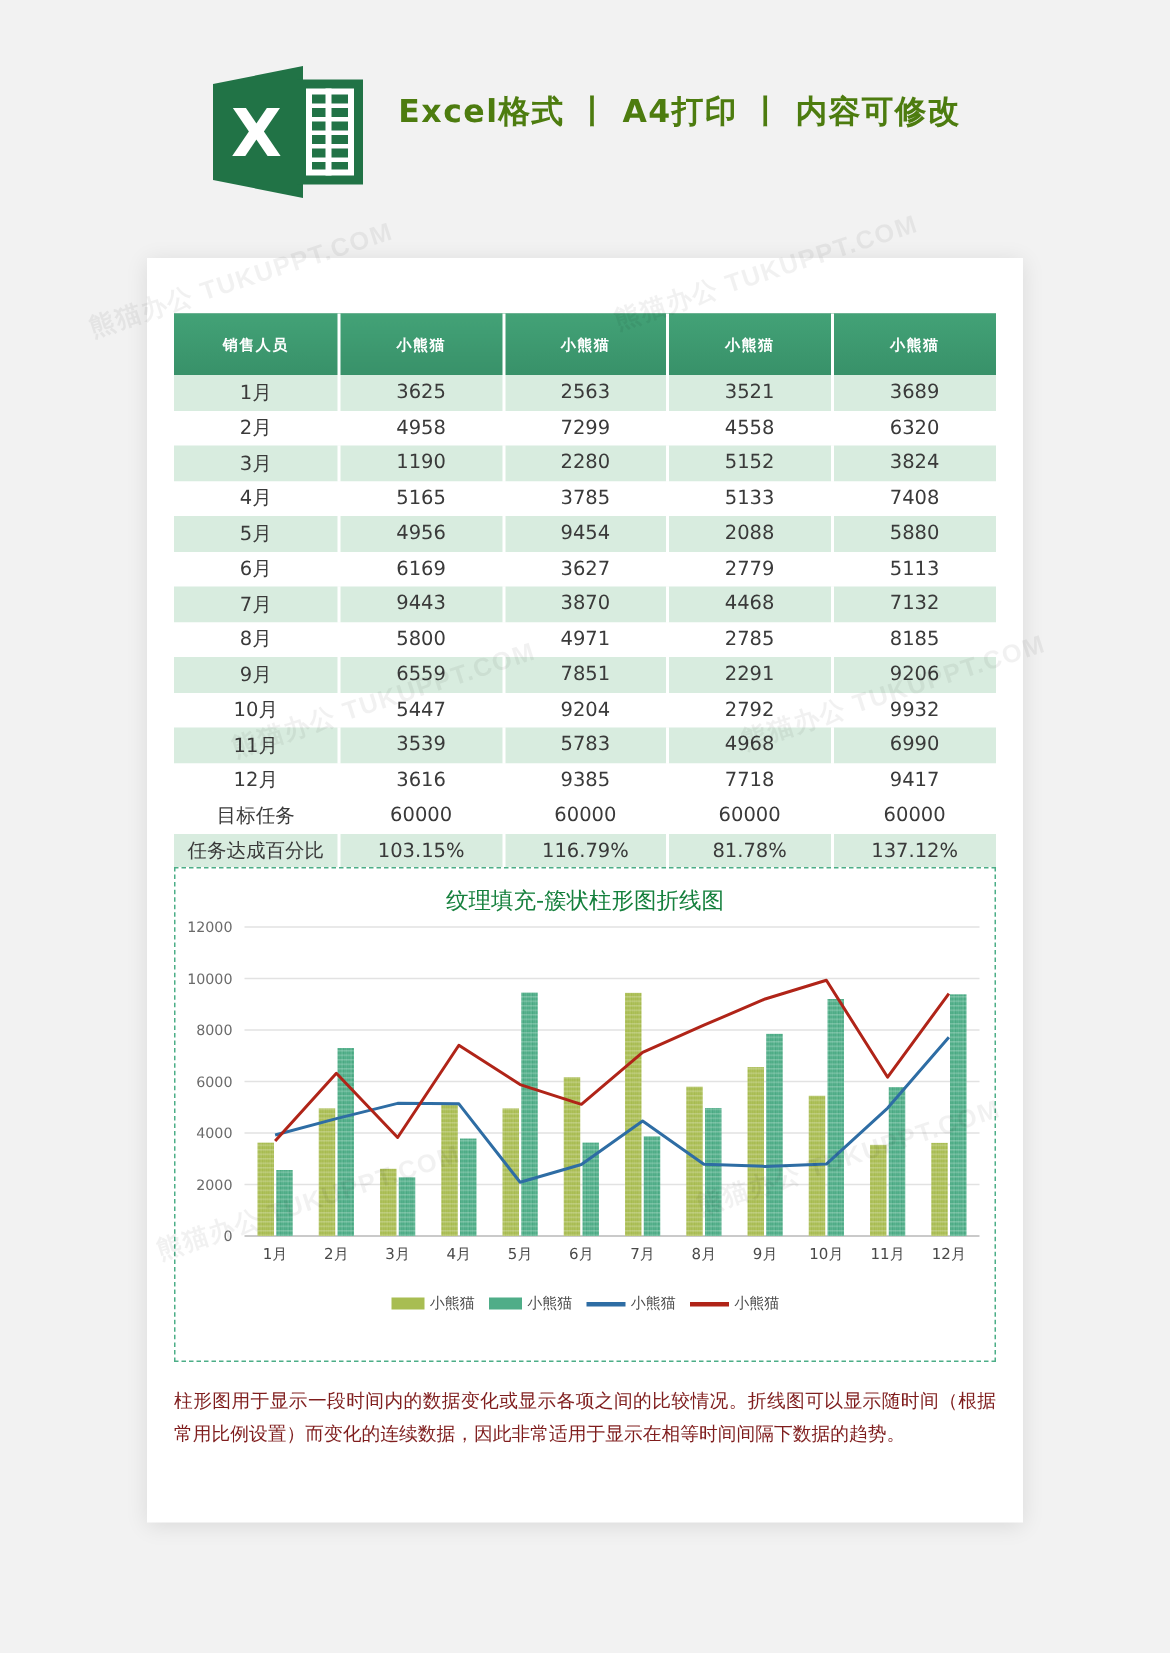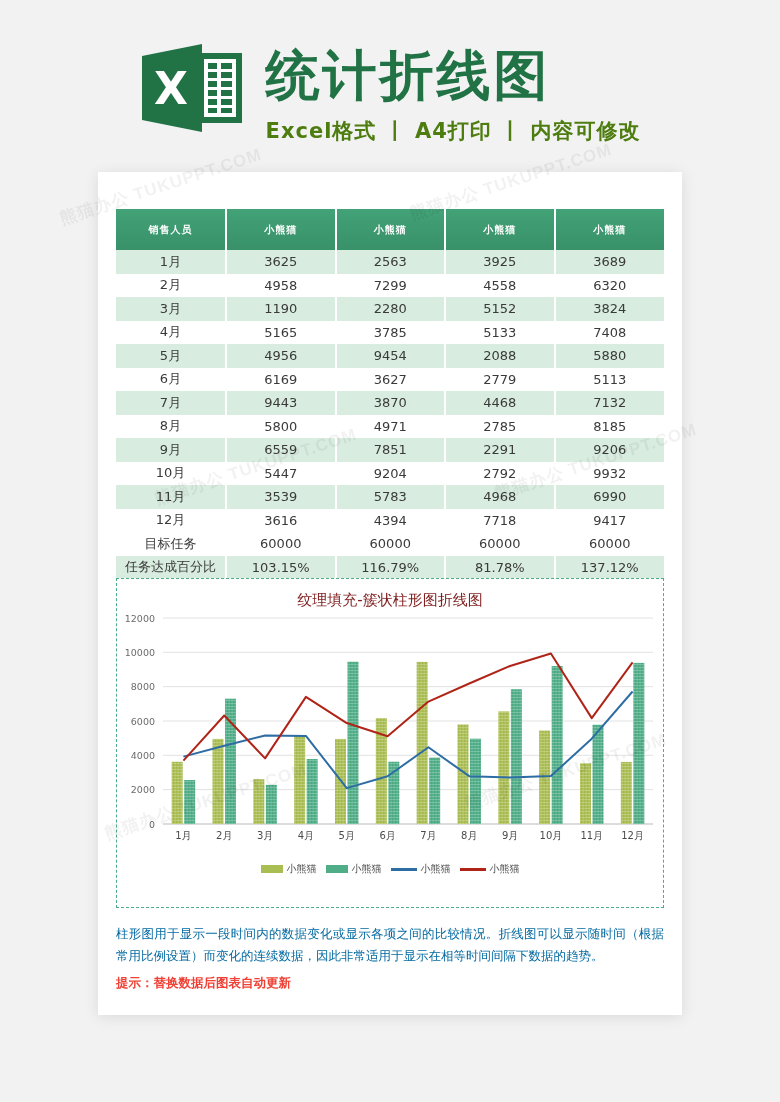--- a/index.html
+++ b/index.html
@@ -84,37 +84,37 @@
 
   
   .chart-box {
     position: absolute; left: 18px; top: 406px;
     width: 548px; height: 330px;
     border: 1px dashed #4cae87;
     background: #fff;
   }
   .chart-title {
     text-align: center; padding-top: 12px;
-    font-size: 15px; color: #7f1d1d;
+    font-size: 15px; color: #15803d;
     font-family: "DejaVu Sans", "Liberation Sans", sans-serif;
   }
   .plot { position: relative; width: 548px; height: 248px; }
   .legend {
     display: flex; align-items: center; justify-content: center;
     gap: 9px; margin-top: 4px;
   }
   .lg-item { display: flex; align-items: center; gap: 4px; }
   .lg-box { width: 22px; height: 8px; }
   .lg-line { width: 26px; height: 3px; }
   .lg-txt { font-size: 10px; color: #4a4a4a; font-family: "DejaVu Sans", sans-serif; }
 
   
   .footer { position: absolute; left: 18px; top: 752px; width: 548px; }
   .foot-p {
-    font-size: 12.5px; color: #0369a1; line-height: 1.75;
+    font-size: 12.5px; color: #7f1d1d; line-height: 1.75;
     text-align: justify;
     font-family: Liberation Sans, sans-serif;
   }
   .foot-tip {
     margin-top: 7px;
     font-size: 12.5px; color: #ef4135; font-weight: bold;
     font-family: "DejaVu Sans", "Liberation Sans", sans-serif;
   }
   .axis-lbl { font-size: 9.5px; fill: #6b6b6b; font-family: "DejaVu Sans", sans-serif; }
   .xt-lbl { font-size: 10px; fill: #4a4a4a; font-family: "DejaVu Sans", sans-serif; }
@@ -143,21 +143,20 @@
           <rect x="68" y="39" width="24" height="6"></rect>
           <rect x="68" y="48" width="24" height="6"></rect>
           <rect x="68" y="57" width="24" height="6"></rect>
           <rect x="68" y="66" width="24" height="5"></rect>
         </g>
         <rect x="77" y="17" width="4" height="58" fill="#ffffff"></rect>
         <text x="31" y="62" font-size="44" font-weight="bold" fill="#ffffff" font-family="DejaVu Sans, sans-serif" text-anchor="middle">X</text>
       </svg>
     </div>
     <div class="title-block">
-      <div class="main-title">统计折线图</div>
       <div class="sub-title">Excel格式 丨 A4打印 丨 内容可修改</div>
     </div>
   </div>
 
   <div class="card">
 
     <div class="tbl-wrap">
       <table class="data">
         <thead>
           <tr>
@@ -166,21 +165,21 @@
             <th>小熊猫</th>
             <th>小熊猫</th>
             <th>小熊猫</th>
           </tr>
         </thead>
         <tbody>
             <tr class="odd">
               <td class="lbl col-first">1月</td>
               <td>3625</td>
               <td>2563</td>
-              <td>3925</td>
+              <td>3521</td>
               <td>3689</td>
             </tr>
             <tr class="even">
               <td class="lbl col-first">2月</td>
               <td>4958</td>
               <td>7299</td>
               <td>4558</td>
               <td>6320</td>
             </tr>
             <tr class="odd">
@@ -242,21 +241,21 @@
             <tr class="odd">
               <td class="lbl col-first">11月</td>
               <td>3539</td>
               <td>5783</td>
               <td>4968</td>
               <td>6990</td>
             </tr>
             <tr class="even">
               <td class="lbl col-first">12月</td>
               <td>3616</td>
-              <td>4394</td>
+              <td>9385</td>
               <td>7718</td>
               <td>9417</td>
             </tr>
             <tr class="even">
               <td class="lbl col-first">目标任务</td>
               <td>60000</td>
               <td>60000</td>
               <td>60000</td>
               <td>60000</td>
             </tr>
@@ -378,17 +377,16 @@
         </div>
         <div class="lg-item">
           <span class="lg-line" style="background:#b02418"></span>
           <span class="lg-txt">小熊猫</span>
         </div>
       </div>
     </div>
 
     <div class="footer">
       <div class="foot-p">柱形图用于显示一段时间内的数据变化或显示各项之间的比较情况。折线图可以显示随时间（根据常用比例设置）而变化的连续数据，因此非常适用于显示在相等时间间隔下数据的趋势。</div>
-      <div class="foot-tip">提示：替换数据后图表自动更新</div>
     </div>
 
   </div>
 </div>
 
 </body></html>

